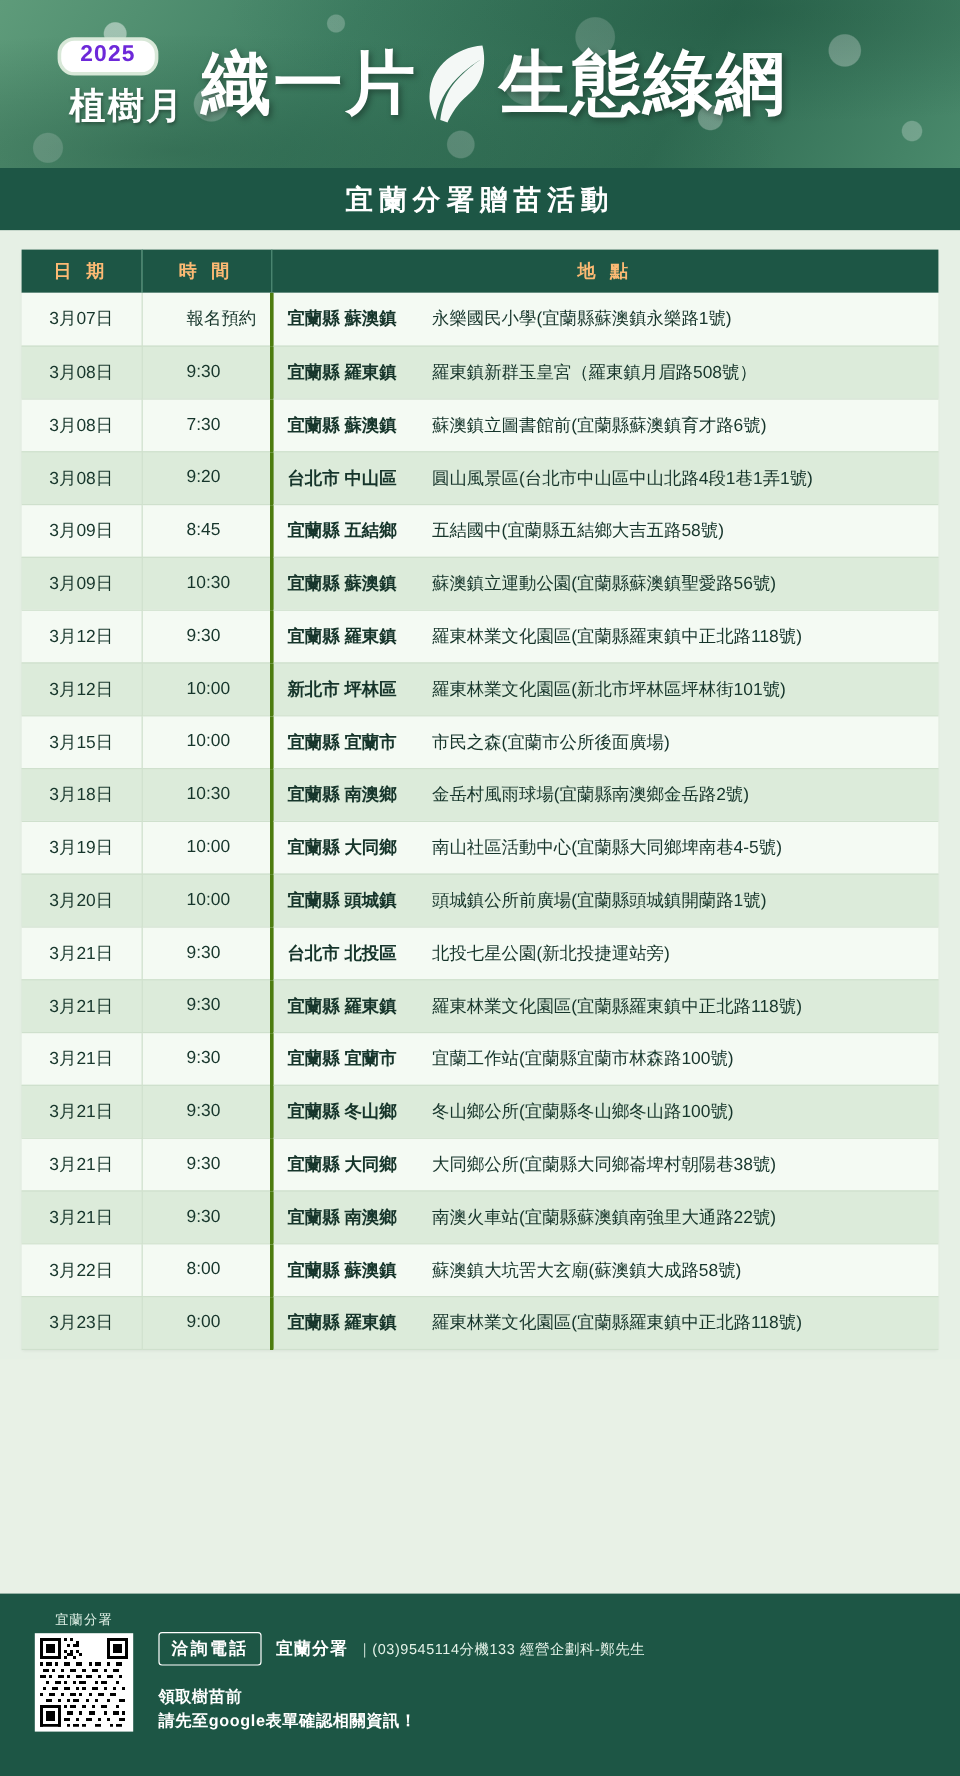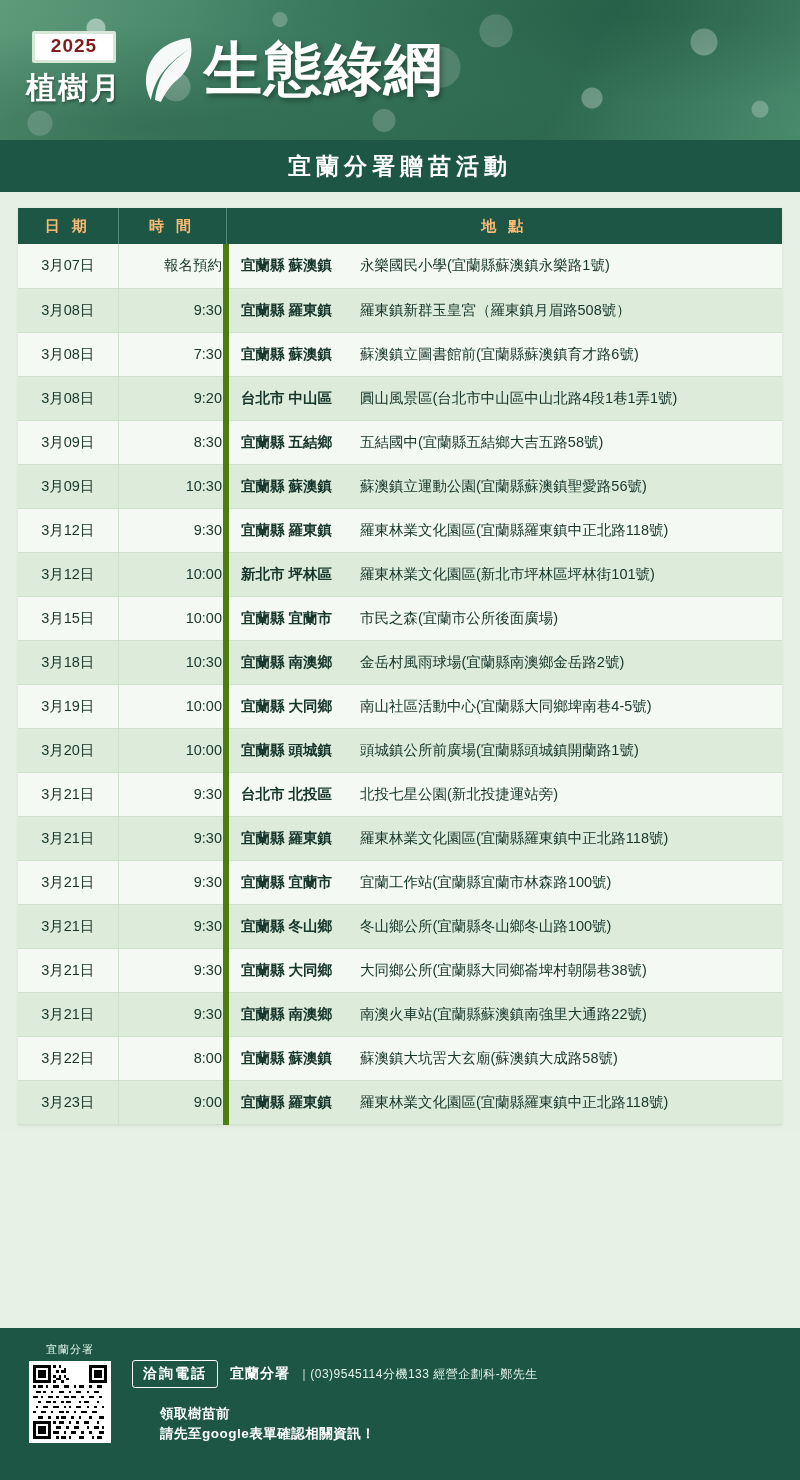--- a/index.html
+++ b/index.html
@@ -49,37 +49,38 @@
     display: flex; align-items: center;
     height: 100%;
     padding: 0 20px 0 26px;
   }
   .badge-block {
     display: flex; flex-direction: column; align-items: center;
     margin-right: 14px;
   }
   .year-pill {
     background: #ffffff;
-    color: #7f1d1d;
+    color: #6d28d9;
     font-weight: bold;
     font-size: 19px;
     letter-spacing: 1px;
-    border-radius: 2px;
+    border-radius: 14px;
     padding: 1px 16px 3px;
     border: 3px solid #d8e8d8;
     line-height: 1.2;
     text-align: center;
   }
   .month-label {
     margin-top: 5px;
     color: #ffffff;
     font-size: 30px;
     font-weight: bold;
     letter-spacing: 2px;
     text-shadow: 1px 2px 3px rgba(0,0,0,0.35);
+    margin-left: 32px;
   }
   .title-main {
     color: #ffffff;
     font-size: 58px;
     font-weight: bold;
     letter-spacing: 2px;
     text-shadow: 2px 3px 5px rgba(0,0,0,0.35);
     display: flex; align-items: center;
     white-space: nowrap;
   }
@@ -125,21 +126,21 @@
 
   table.sched td {
     height: 44px;
     font-size: 14.5px;
     color: #16352b;
     border-bottom: 1px solid #cfe0cd;
   }
   table.sched tbody tr:nth-child(odd) td { background: #f4faf3; }
   table.sched tbody tr:nth-child(even) td { background: #dcebda; }
   td.date { text-align: center; border-right: 1px solid #cfe0cd; }
-  td.time { text-align: right; border-right: 6px solid #4d7c0f; padding-left: 37px; }
+  td.time { text-align: left; border-right: 3px solid #4d7c0f; padding-left: 37px; }
   td.region {
     text-align: left;
     padding-left: 12px;
     color: #1d6a52;
     font-weight: bold;
     white-space: nowrap;
   }
   td.place { text-align: left; padding-left: 10px; padding-right: 8px; }
 
   
@@ -176,34 +177,35 @@
     border-radius: 3px;
     font-size: 14px;
     font-weight: bold;
     padding: 4px 10px;
     letter-spacing: 2px;
     margin-right: 12px;
     white-space: nowrap;
   }
   .contact-org { font-size: 14px; font-weight: bold; letter-spacing: 1px; margin-right: 8px; }
   .contact-detail { font-size: 12px; color: #e4f2e8; letter-spacing: 0.5px; }
-  .notice { margin-top: 16px; font-size: 13.5px; font-weight: bold; line-height: 1.5; letter-spacing: 0.5px; margin-left: 28px; }
+  .notice { margin-top: 16px; font-size: 13.5px; font-weight: bold; line-height: 1.5; letter-spacing: 0.5px; }
 </style>
 </head>
 <body>
 
 <div class="page">
 
   <div class="header">
     <div class="hdr-inner">
       <div class="badge-block">
         <div class="year-pill">2025</div>
         <div class="month-label">植樹月</div>
       </div>
       <div class="title-main">
+        <span>織一片</span>
         <span class="leaf-icon">
           <svg width="62" height="72" viewBox="0 0 62 72" aria-hidden="true">
             <path d="M52 4C30 6 10 20 8 44c-1 12 5 22 5 22s2-16 12-28C36 24 50 16 50 16S32 28 24 42c-6 11-7 24-7 24l6 2s6-14 16-22C52 36 56 20 52 4Z" fill="#ffffff" opacity="0.95"></path>
           </svg>
         </span>
         <span>生態綠網</span>
       </div>
     </div>
   </div>
 
@@ -244,21 +246,21 @@
             <td class="place">蘇澳鎮立圖書館前(宜蘭縣蘇澳鎮育才路6號)</td>
           </tr>
           <tr>
             <td class="date">3月08日</td>
             <td class="time">9:20</td>
             <td class="region">台北市 中山區</td>
             <td class="place">圓山風景區(台北市中山區中山北路4段1巷1弄1號)</td>
           </tr>
           <tr>
             <td class="date">3月09日</td>
-            <td class="time">8:30</td>
+            <td class="time">8:45</td>
             <td class="region">宜蘭縣 五結鄉</td>
             <td class="place">五結國中(宜蘭縣五結鄉大吉五路58號)</td>
           </tr>
           <tr>
             <td class="date">3月09日</td>
             <td class="time">10:30</td>
             <td class="region">宜蘭縣 蘇澳鎮</td>
             <td class="place">蘇澳鎮立運動公園(宜蘭縣蘇澳鎮聖愛路56號)</td>
           </tr>
           <tr>

